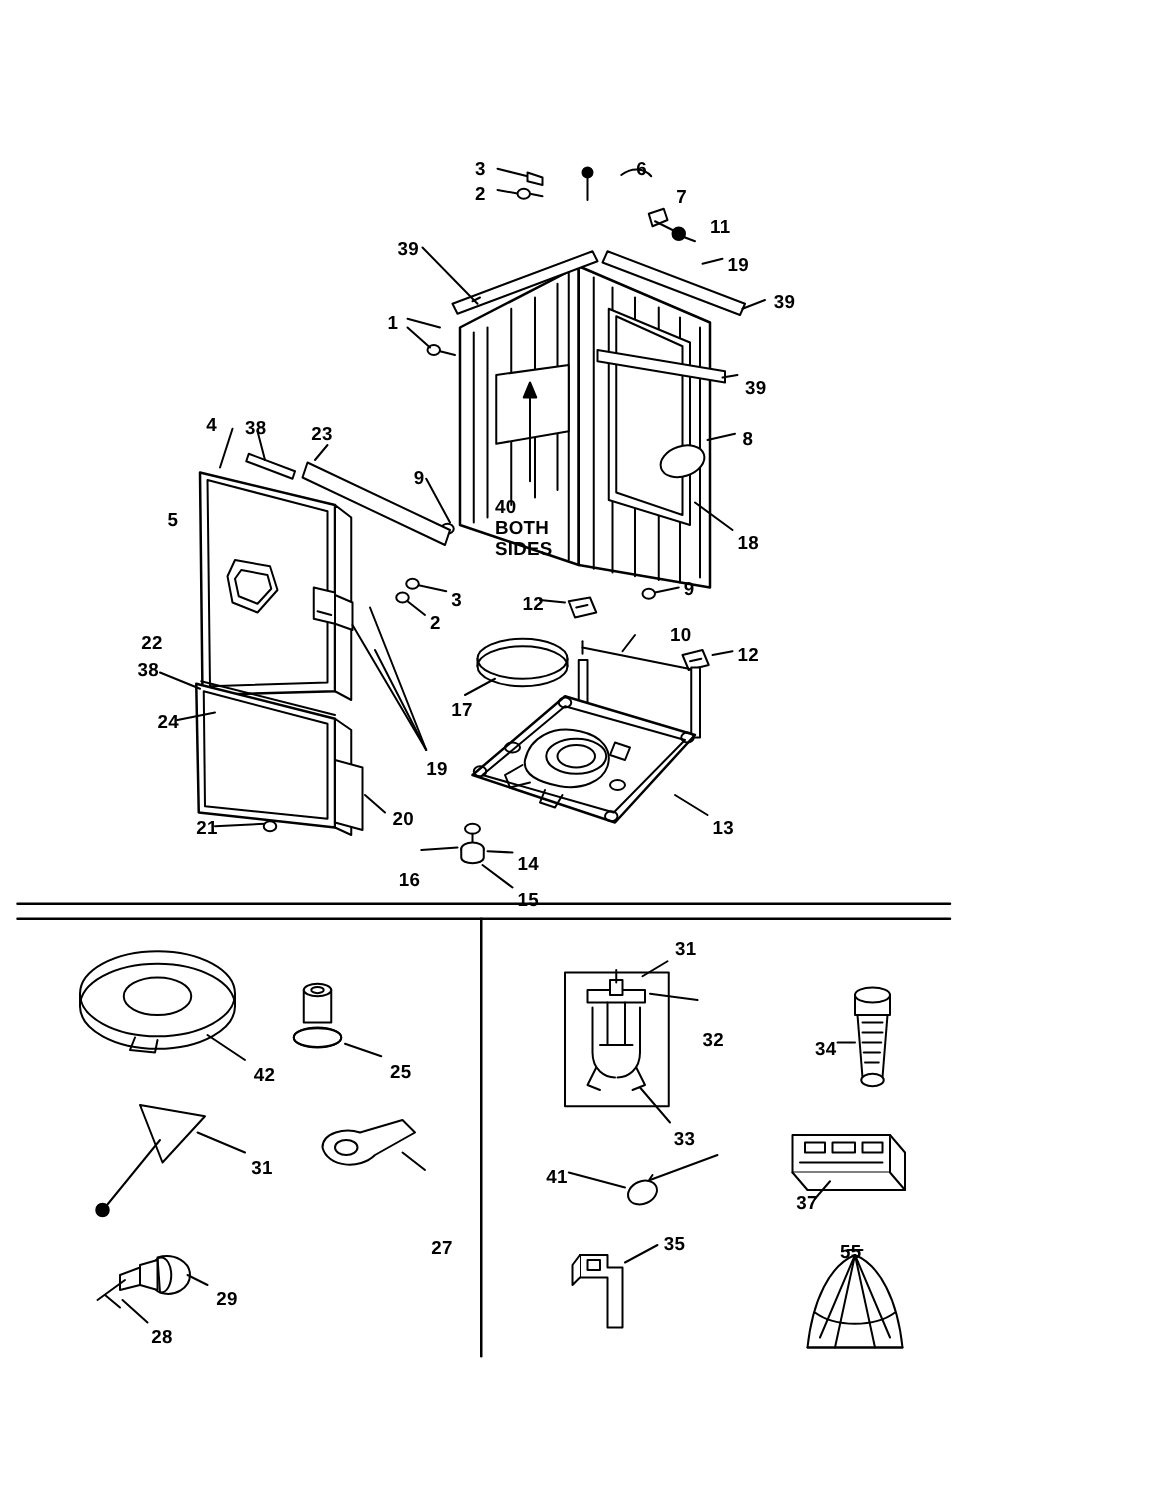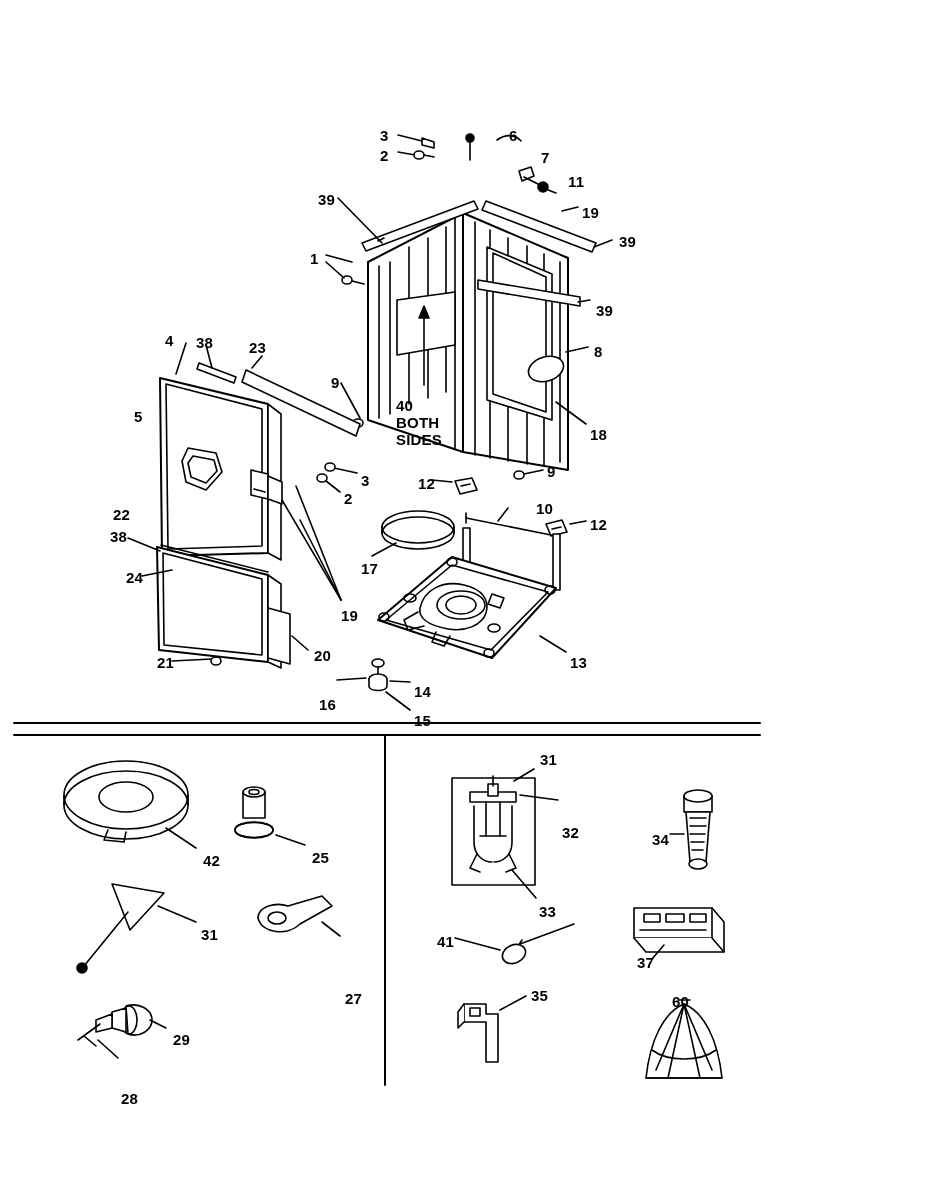--- a/index.html
+++ b/index.html
@@ -394,17 +394,17 @@
   <div class="callout" style="left:562px; top:797px;margin-top:28px;">32</div>
   <div class="callout" style="left:652px; top:832px;">34</div>
   <div class="callout" style="left:203px; top:853px;text-align:center;">42</div>
   <div class="callout" style="left:312px; top:850px;">25</div>
   <div class="callout" style="left:539px; top:904px;">33</div>
   <div class="callout" style="left:201px; top:927px;">31</div>
   <div class="callout" style="left:437px; top:934px;">41</div>
   <div class="callout" style="left:345px; top:991px;text-align:right;">27</div>
   <div class="callout" style="left:637px; top:955px;">37</div>
   <div class="callout" style="left:531px; top:988px;">35</div>
-  <div class="callout" style="left:672px; top:994px;">60</div>
+  <div class="callout" style="left:672px; top:994px;">55</div>
   <div class="callout" style="left:173px; top:1032px;">29</div>
-  <div class="callout" style="left:121px; top:1062px;margin-top:29px;">28</div>
+  <div class="callout" style="left:121px; top:1062px;">28</div>
 
 </div>
 
 </body></html>

